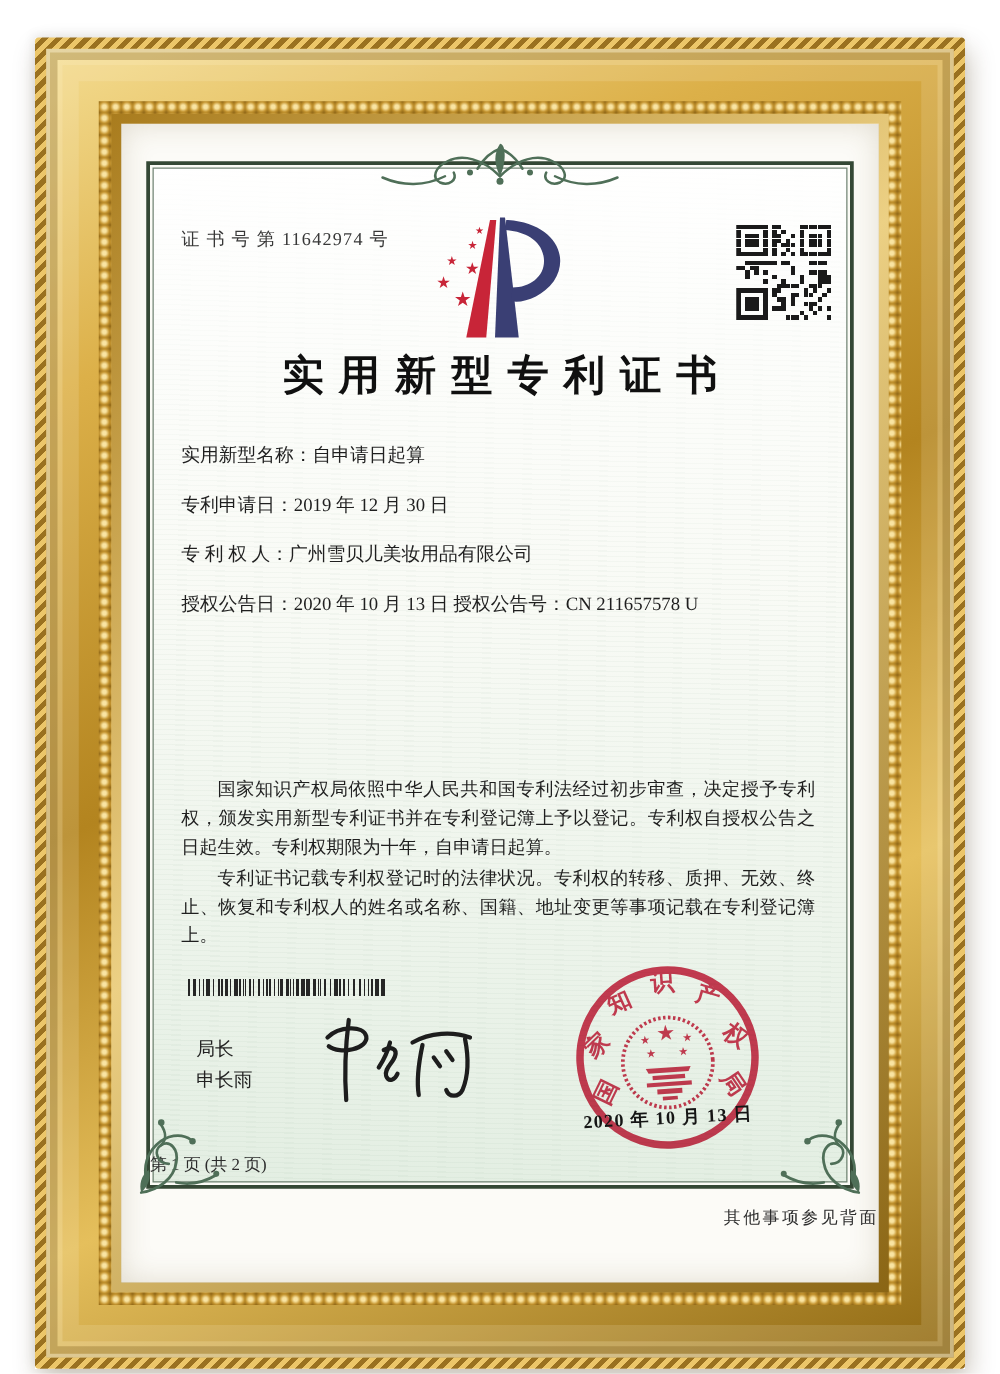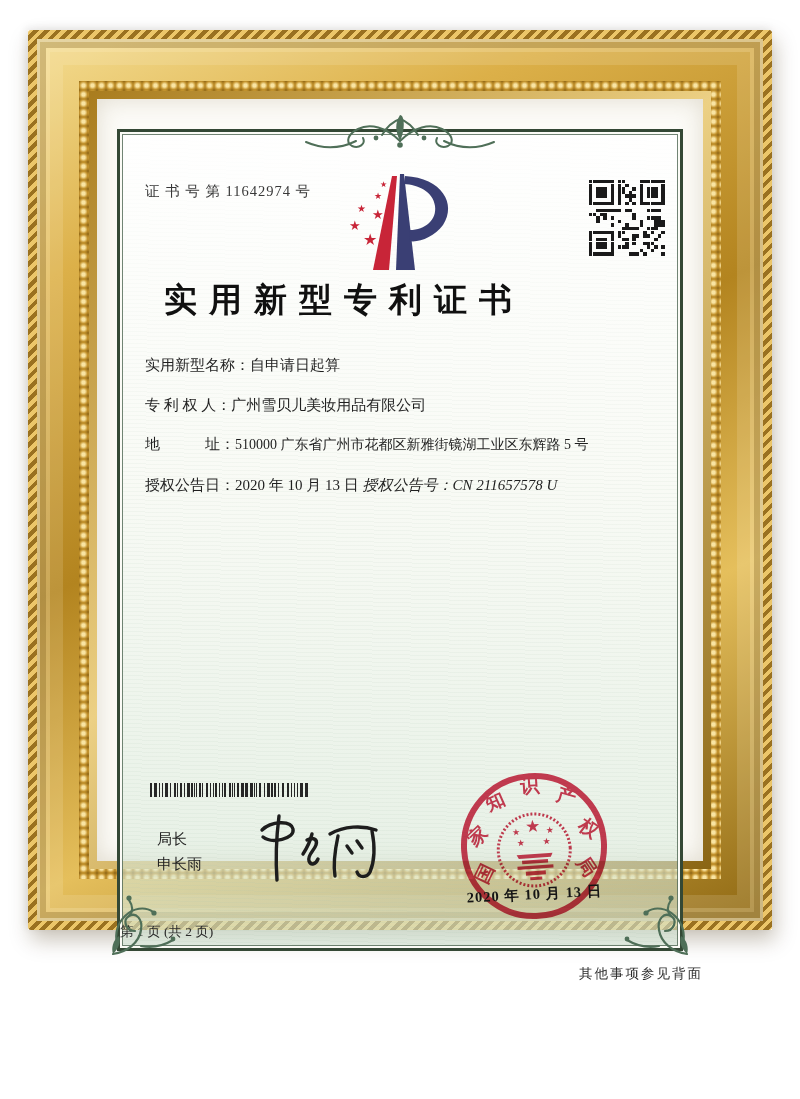--- a/index.html
+++ b/index.html
@@ -2,21 +2,21 @@
 <html><head>
 <meta charset="utf-8">
 <style>
   html,body{margin:0;padding:0;}
   body{
     width:800px;height:1099px;position:relative;background:#ffffff;
     font-family:"Liberation Serif","DejaVu Serif",serif;color:#222;
     overflow:hidden;
   }
   
-  .frame{position:absolute;left:28px;top:30px;width:744px;height:900px;
+  .frame{position:absolute;left:28px;top:30px;width:744px;height:1065px;
     box-sizing:border-box;box-shadow:3px 10px 20px rgba(60,40,5,.28), -2px -2px 8px rgba(0,0,0,.08);}
   .layer{box-sizing:border-box;width:100%;height:100%;}
   .rope{padding:9px;border-radius:3px;
     background:repeating-linear-gradient(135deg,#ecc669 0 4px,#9a7120 4px 8px);}
   .bevel{padding:42px;
     background:linear-gradient(155deg,#f4dc90 0%,#dcb049 20%,#b3841f 46%,#e5bf5c 70%,#8f6812 100%);
     box-shadow:inset 0 0 0 3px rgba(255,246,214,.45),
                inset 0 0 0 9px rgba(112,80,12,.28),
                inset 0 0 0 13px rgba(255,240,200,.22),
                inset 0 0 0 26px rgba(255,250,225,.14);}
@@ -32,27 +32,27 @@
     border:3px solid var(--border-green,#344835);
     box-shadow:inset 0 0 0 2px #fbfbf6,inset 0 0 0 3px rgba(88,110,92,.85);
     background:
       linear-gradient(180deg,rgba(255,255,255,.95) 0%,rgba(246,250,244,.55) 42%,rgba(211,230,213,.6) 100%),
       repeating-linear-gradient(1.5deg,rgba(100,140,110,.11) 0 1px,rgba(0,0,0,0) 1px 4px);}
   .cert *{position:absolute;}
   .cert-no{left:25px;top:50px;font-size:14.5px;letter-spacing:1px;color:#383838;white-space:nowrap;}
   .logo{left:50%;top:38px;transform:translateX(-50%);width:140px;height:112px;}
   .logo svg,.qr svg,.barcode svg,.seal svg,.signature svg,.fleuron svg,.corner svg{position:static;width:100%;height:100%;display:block;}
   .qr{right:15px;top:48px;width:76px;height:76px;}
-  .title{left:0;top:146px;width:100%;font-size:33px;font-weight:bold;
-    letter-spacing:12px;text-indent:12px;color:#101010;white-space:nowrap;padding-left:32px;}
+  .title{left:0;top:146px;width:100%;text-align:center;font-size:33px;font-weight:bold;
+    letter-spacing:12px;text-indent:12px;color:#101010;white-space:nowrap;}
   .fields{left:25px;top:222px;right:25px;position:absolute;display:flex;flex-direction:column;gap:17.5px;}
   .fields .row{position:relative;line-height:22px;font-size:15px;white-space:nowrap;color:#1f1f1f;}
   .fields .row span{position:static;}
   .row-addr .val{font-size:14px;}
-  .grant-no-group{position:absolute;left:248px;top:0;font-style:italic;}
+  .grant-no-group{position:absolute;left:248px;top:0;}
   .paras{left:25px;right:28px;top:489px;font-size:14.5px;line-height:1.58;color:#1f1f1f;text-align:justify;}
   .paras p{position:static;margin:0 0 2px 0;text-indent:2em;}
   .barcode{left:30px;top:651px;width:158px;height:14px;}
   .signer-title{left:37px;top:698px;font-size:15px;color:#222;}
   .signer-name{left:37px;top:723px;font-size:15px;color:#222;}
   .signature{left:126px;top:678px;width:150px;height:84px;}
   .seal{left:338px;top:638px;width:152px;height:152px;transform:rotate(-4deg);opacity:.94;mix-blend-mode:multiply;}
   .seal-date{left:332px;top:753px;width:165px;text-align:center;font-size:14.5px;font-weight:bold;
     color:#151515;transform:rotate(-3deg);letter-spacing:1px;}
   .page-info{left:0;bottom:7px;width:100%;font-size:13.5px;color:#2c2c2c;}
@@ -312,33 +312,37 @@
                   </svg>
         </div>
 
         <div class="title">实用新型专利证书</div>
 
         <div class="fields">
           <div class="row">
             <span>实用新型名称：</span><span class="val">自申请日起算</span>
           </div>
           <div class="row">
+            <span>专利申请日：</span><span class="val">2019 年 12 月 30 日</span>
+          </div>
+          <div class="row">
             <span>专 利 权 人：</span><span class="val">广州雪贝儿美妆用品有限公司</span>
-          </div>
-          <div class="row row-addr">
-            <span>地　　　址：</span><span class="val">510000 广东省广州市花都区新雅街镜湖工业区东辉路 5 号</span>
           </div>
           <div class="row">
             <span>授权公告日：</span><span>2020 年 10 月 13 日</span>
             <span class="grant-no-group">
               <span>授权公告号：</span><span>CN 211657578 U</span>
             </span>
           </div>
         </div>
 
+        <div class="paras">
+          <p>国家知识产权局依照中华人民共和国专利法经过初步审查，决定授予专利权，颁发实用新型专利证书并在专利登记簿上予以登记。专利权自授权公告之日起生效。专利权期限为十年，自申请日起算。</p>
+          <p>专利证书记载专利权登记时的法律状况。专利权的转移、质押、无效、终止、恢复和专利权人的姓名或名称、国籍、地址变更等事项记载在专利登记簿上。</p>
+        </div>
 
         <div class="barcode">
           <svg id="barcode-svg" viewBox="0 0 158 14" preserveAspectRatio="none" shape-rendering="crispEdges">
                     <rect x="0" y="0" width="2" height="14" fill="#262626"></rect>
                     <rect x="4" y="0" width="3" height="14" fill="#262626"></rect>
                     <rect x="9" y="0" width="1" height="14" fill="#262626"></rect>
                     <rect x="12" y="0" width="1" height="14" fill="#262626"></rect>
                     <rect x="15" y="0" width="3" height="14" fill="#262626"></rect>
                     <rect x="20" y="0" width="1" height="14" fill="#262626"></rect>
                     <rect x="24" y="0" width="2" height="14" fill="#262626"></rect>

